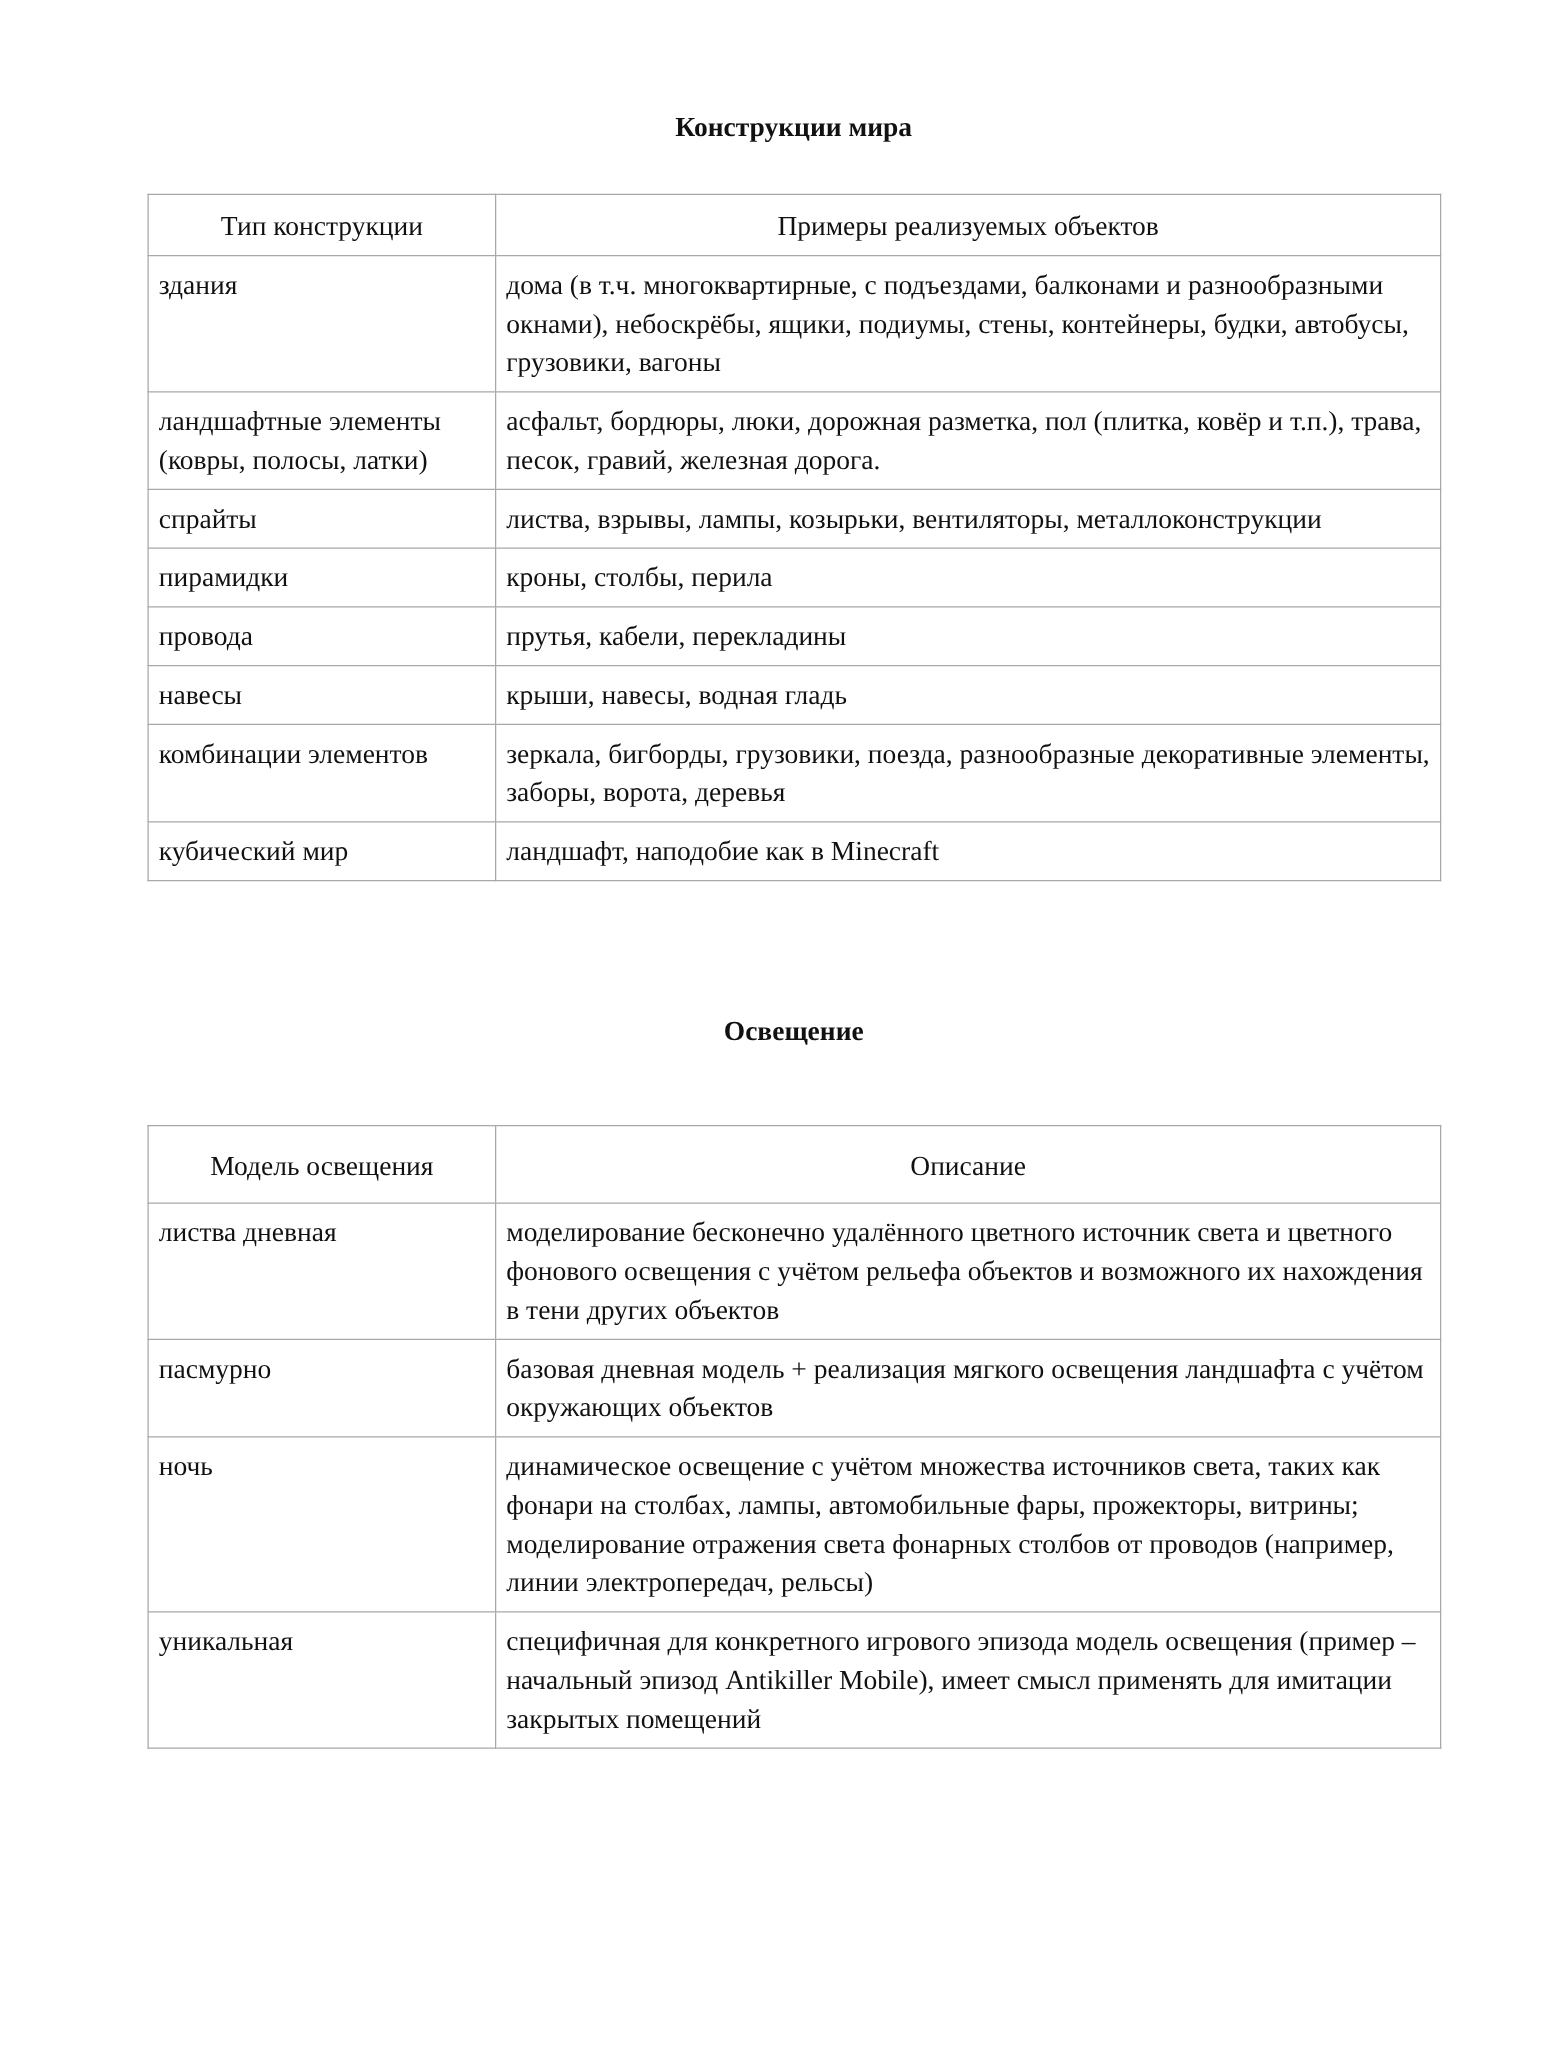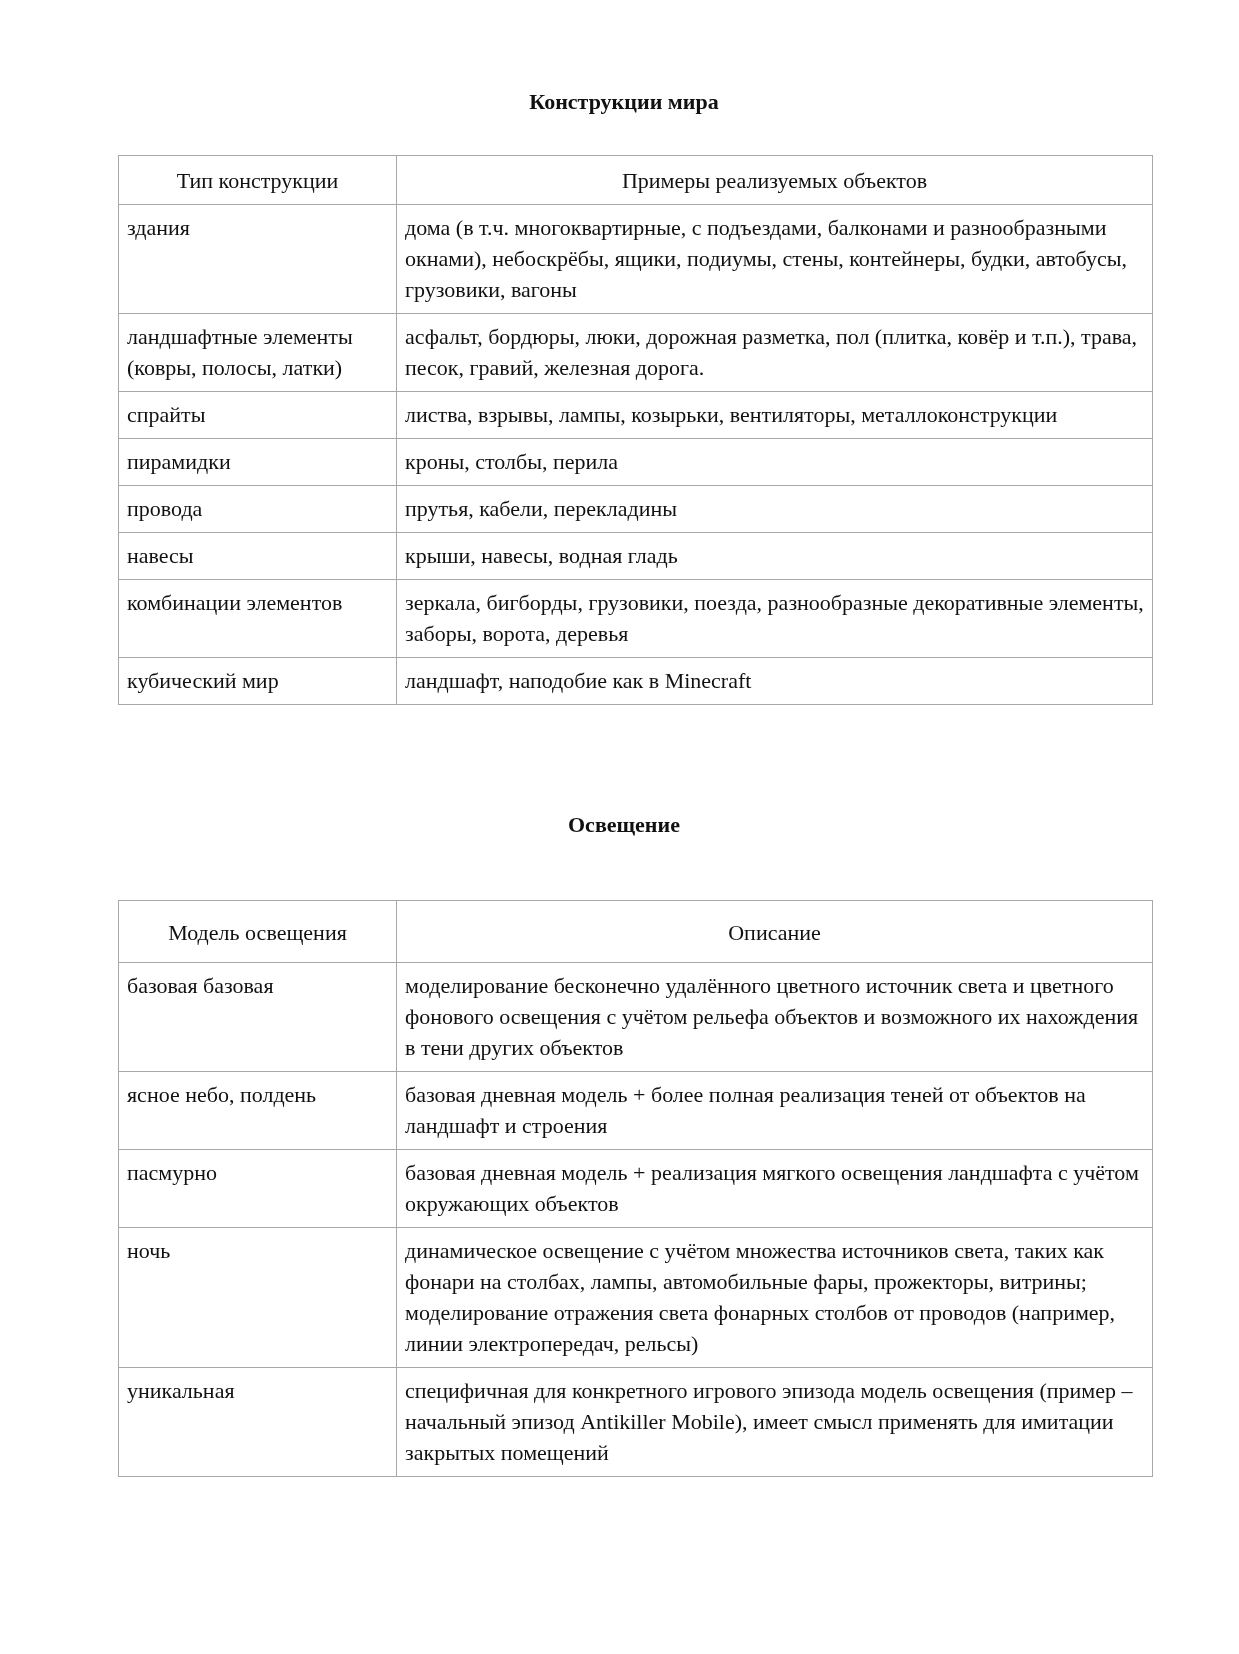--- a/index.html
+++ b/index.html
@@ -6,21 +6,21 @@
     body {
       width: 1239px;
       height: 1654px;
       position: relative;
       font-family: "Liberation Serif", "DejaVu Serif", serif;
       color: #111111;
     }
     .page { position: absolute; left: 0; top: 0; width: 1239px; }
     .section-title {
       position: absolute;
-      left: 107px;
+      left: 118px;
       width: 1034px;
       text-align: center;
       font-weight: bold;
       font-size: 22px;
       line-height: 28px;
     }
     .tbl {
       position: absolute;
       left: 118px;
       width: 1034px;
@@ -105,26 +105,22 @@
         <col class="c2">
       </colgroup>
     <thead>
       <tr>
         <th style="height:44px; vertical-align:middle;">Модель освещения</th>
         <th style="vertical-align:middle;">Описание</th>
       </tr>
     </thead>
     <tbody>
       <tr>
-        <td>базовая базовая</td>
+        <td>листва дневная</td>
         <td>моделирование бесконечно удалённого цветного источник света и цветного фонового освещения с учётом рельефа объектов и возможного их нахождения в тени других объектов</td>
-      </tr>
-      <tr>
-        <td>ясное небо, полдень</td>
-        <td>базовая дневная модель + более полная реализация теней от объектов на ландшафт и строения</td>
       </tr>
       <tr>
         <td>пасмурно</td>
         <td>базовая дневная модель + реализация мягкого освещения ландшафта с учётом окружающих объектов</td>
       </tr>
       <tr>
         <td>ночь</td>
         <td>динамическое освещение с учётом множества источников света, таких как фонари на столбах, лампы, автомобильные фары, прожекторы, витрины; моделирование отражения света фонарных столбов от проводов (например, линии электропередач, рельсы)</td>
       </tr>
       <tr>

